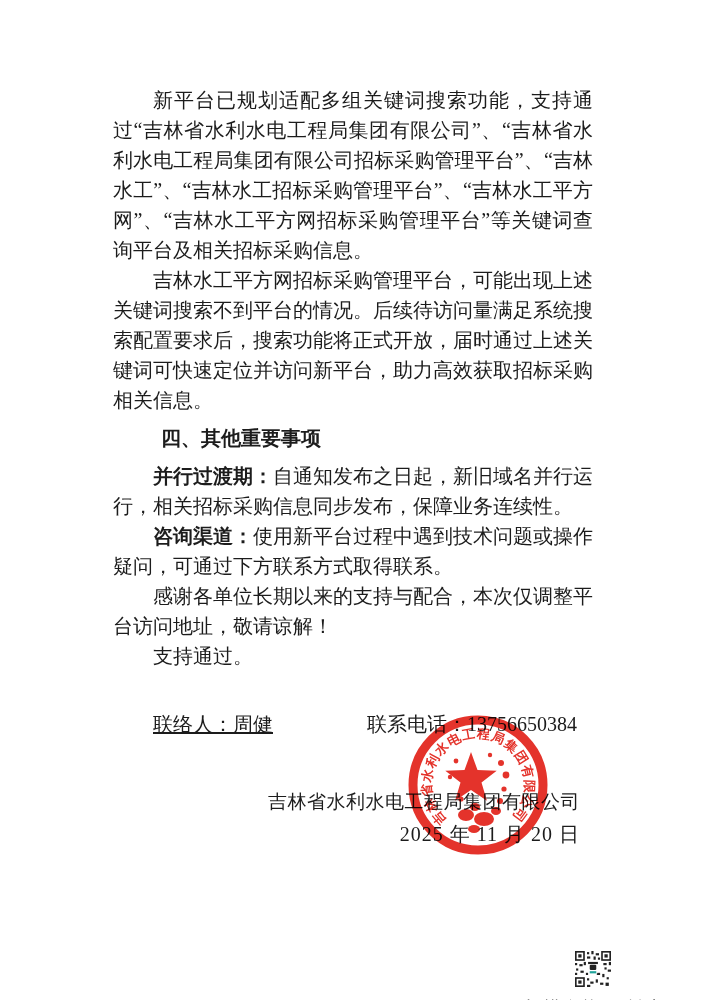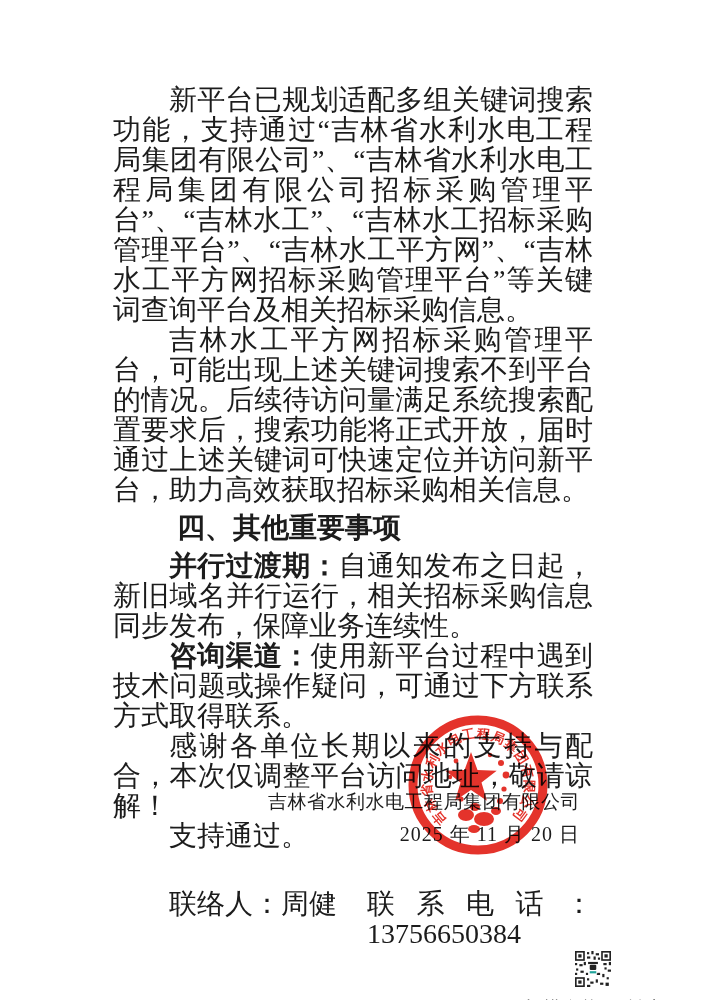--- a/index.html
+++ b/index.html
@@ -8,31 +8,32 @@
     width: 707px; height: 1000px;
     margin: 0 auto;
     background: #ffffff;
     overflow: hidden;
     font-family: "Liberation Serif", "DejaVu Serif", serif;
     color: #1c1c1c;
   }
   .text-block {
     position: absolute;
     left: 113px; top: 85px; width: 480px;
-    font-size: 28px; line-height: 30px;
+    font-size: 20px; line-height: 30px;
     text-align: justify;
   }
   .para { margin: 0; text-indent: 2em; }
   .para b, .heading { font-weight: bold; }
   .heading { margin: 8px; text-indent: 2em; }
   .contact {
     position: relative;
     margin-top: 38px;
     height: 30px;
     text-indent: 0;
+    text-decoration: underline;
   }
   .contact .person { margin-left: 2em; }
   .contact .phone { position: absolute; left: 254px; top: 0; }
   .signature {
     position: absolute;
     top: 790px; right: 127px;
     text-align: right;
   }
   .signature .company { font-size: 19px; line-height: 24px; letter-spacing: 0.5px; }
   .signature .date    { font-size: 20px; line-height: 24px; margin-top: 8px; letter-spacing: 1px; }

